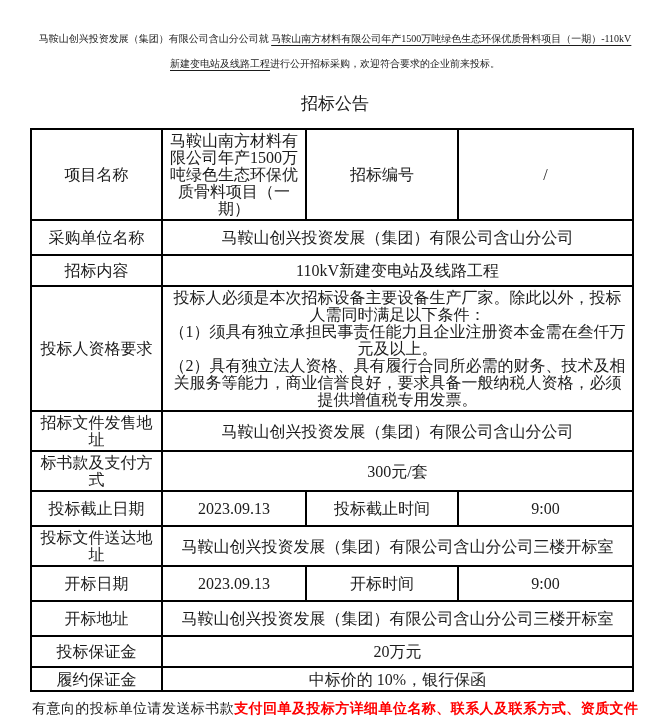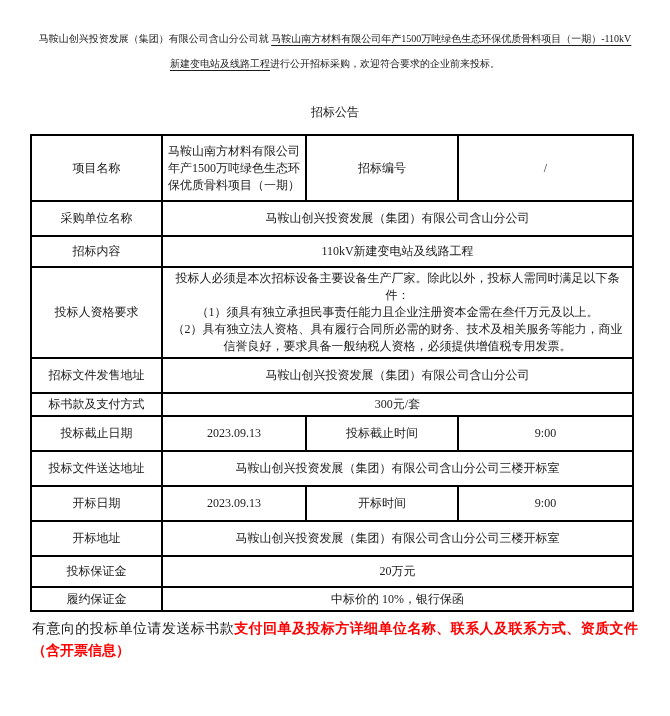--- a/index.html
+++ b/index.html
@@ -14,34 +14,34 @@
 
   .intro {
     margin: 0 6px;
     font-size: 10px;
     line-height: 25px;
     text-align: center;
   }
   .intro u { text-underline-offset: 3px; }
 
   .doc-title {
-    margin: 28px 0 13px 0;
-    font-size: 12px;
+    margin: 16px 0 13px 0;
+    font-size: 17px;
     font-weight: normal;
     text-align: center;
   }
 
   table.tender {
     border-collapse: collapse;
     width: 602px;
     table-layout: fixed;
   }
   table.tender td {
     border: 2px solid #000000;
-    font-size: 12px;
+    font-size: 16px;
     line-height: 17px;
     text-align: center;
     vertical-align: middle;
     padding: 2px 5px;
     overflow: hidden;
   }
   td.cell-left {
     text-align: left;
     white-space: pre-line;
     line-height: 16px;

